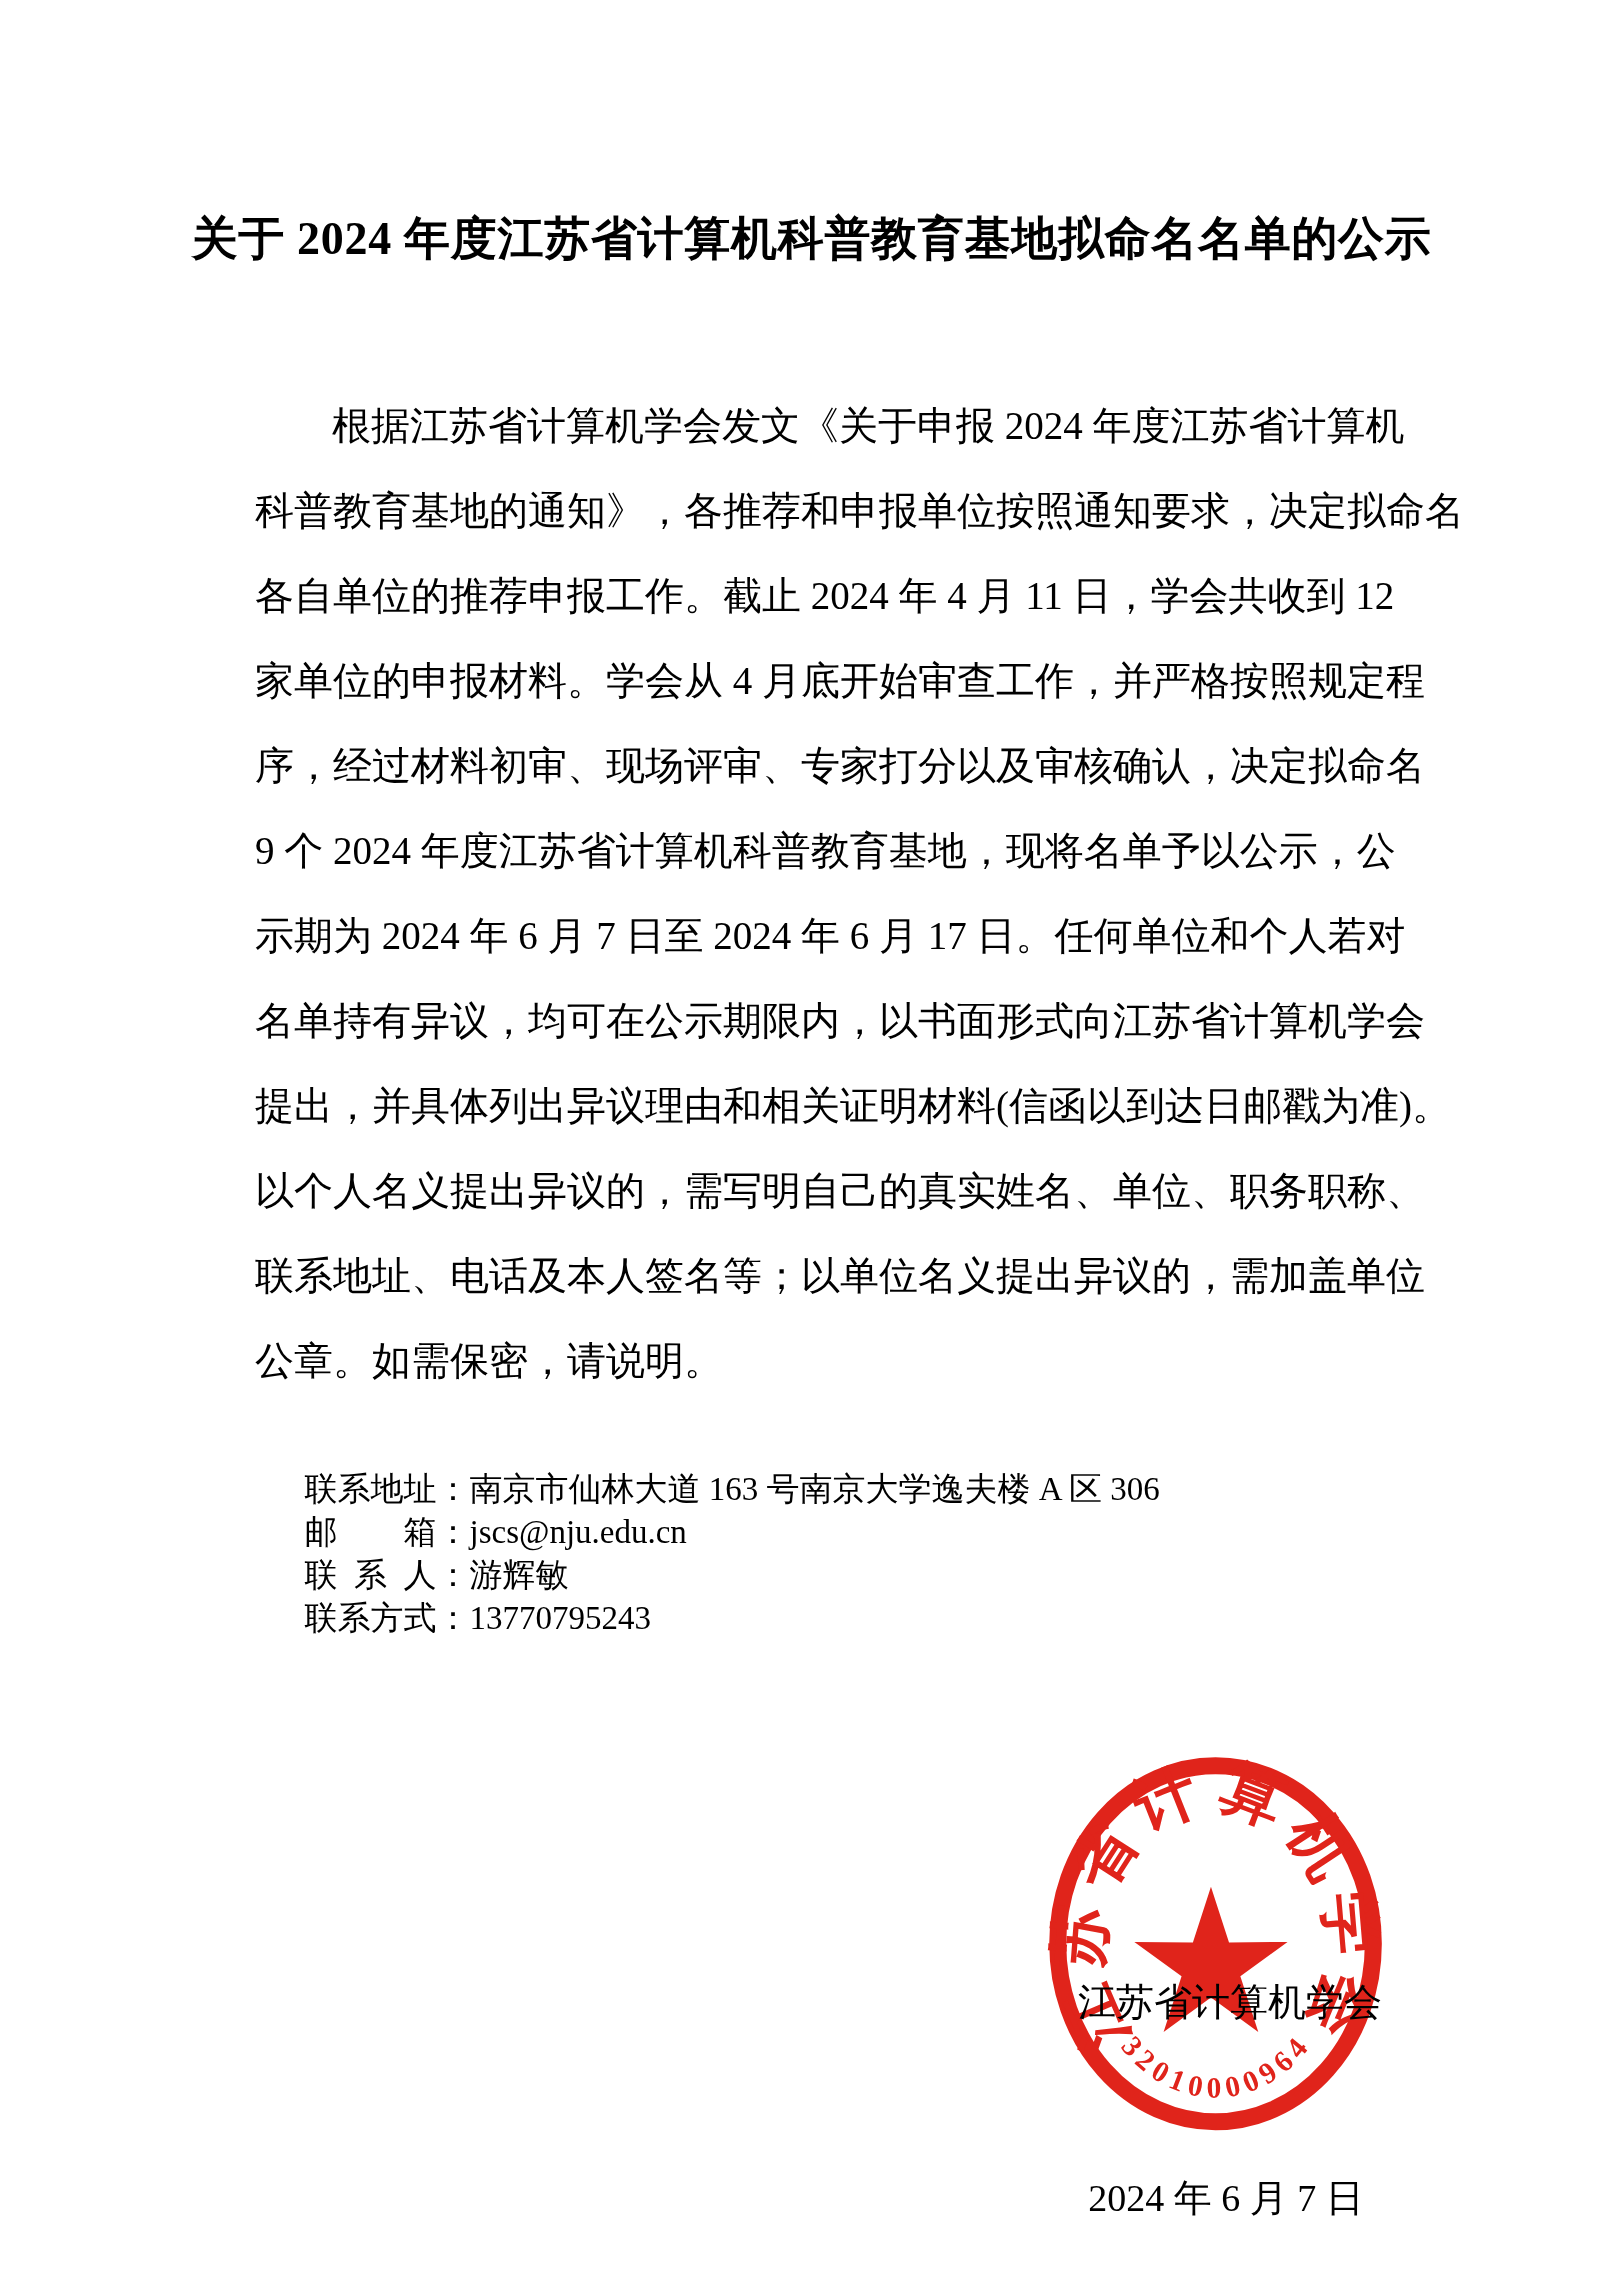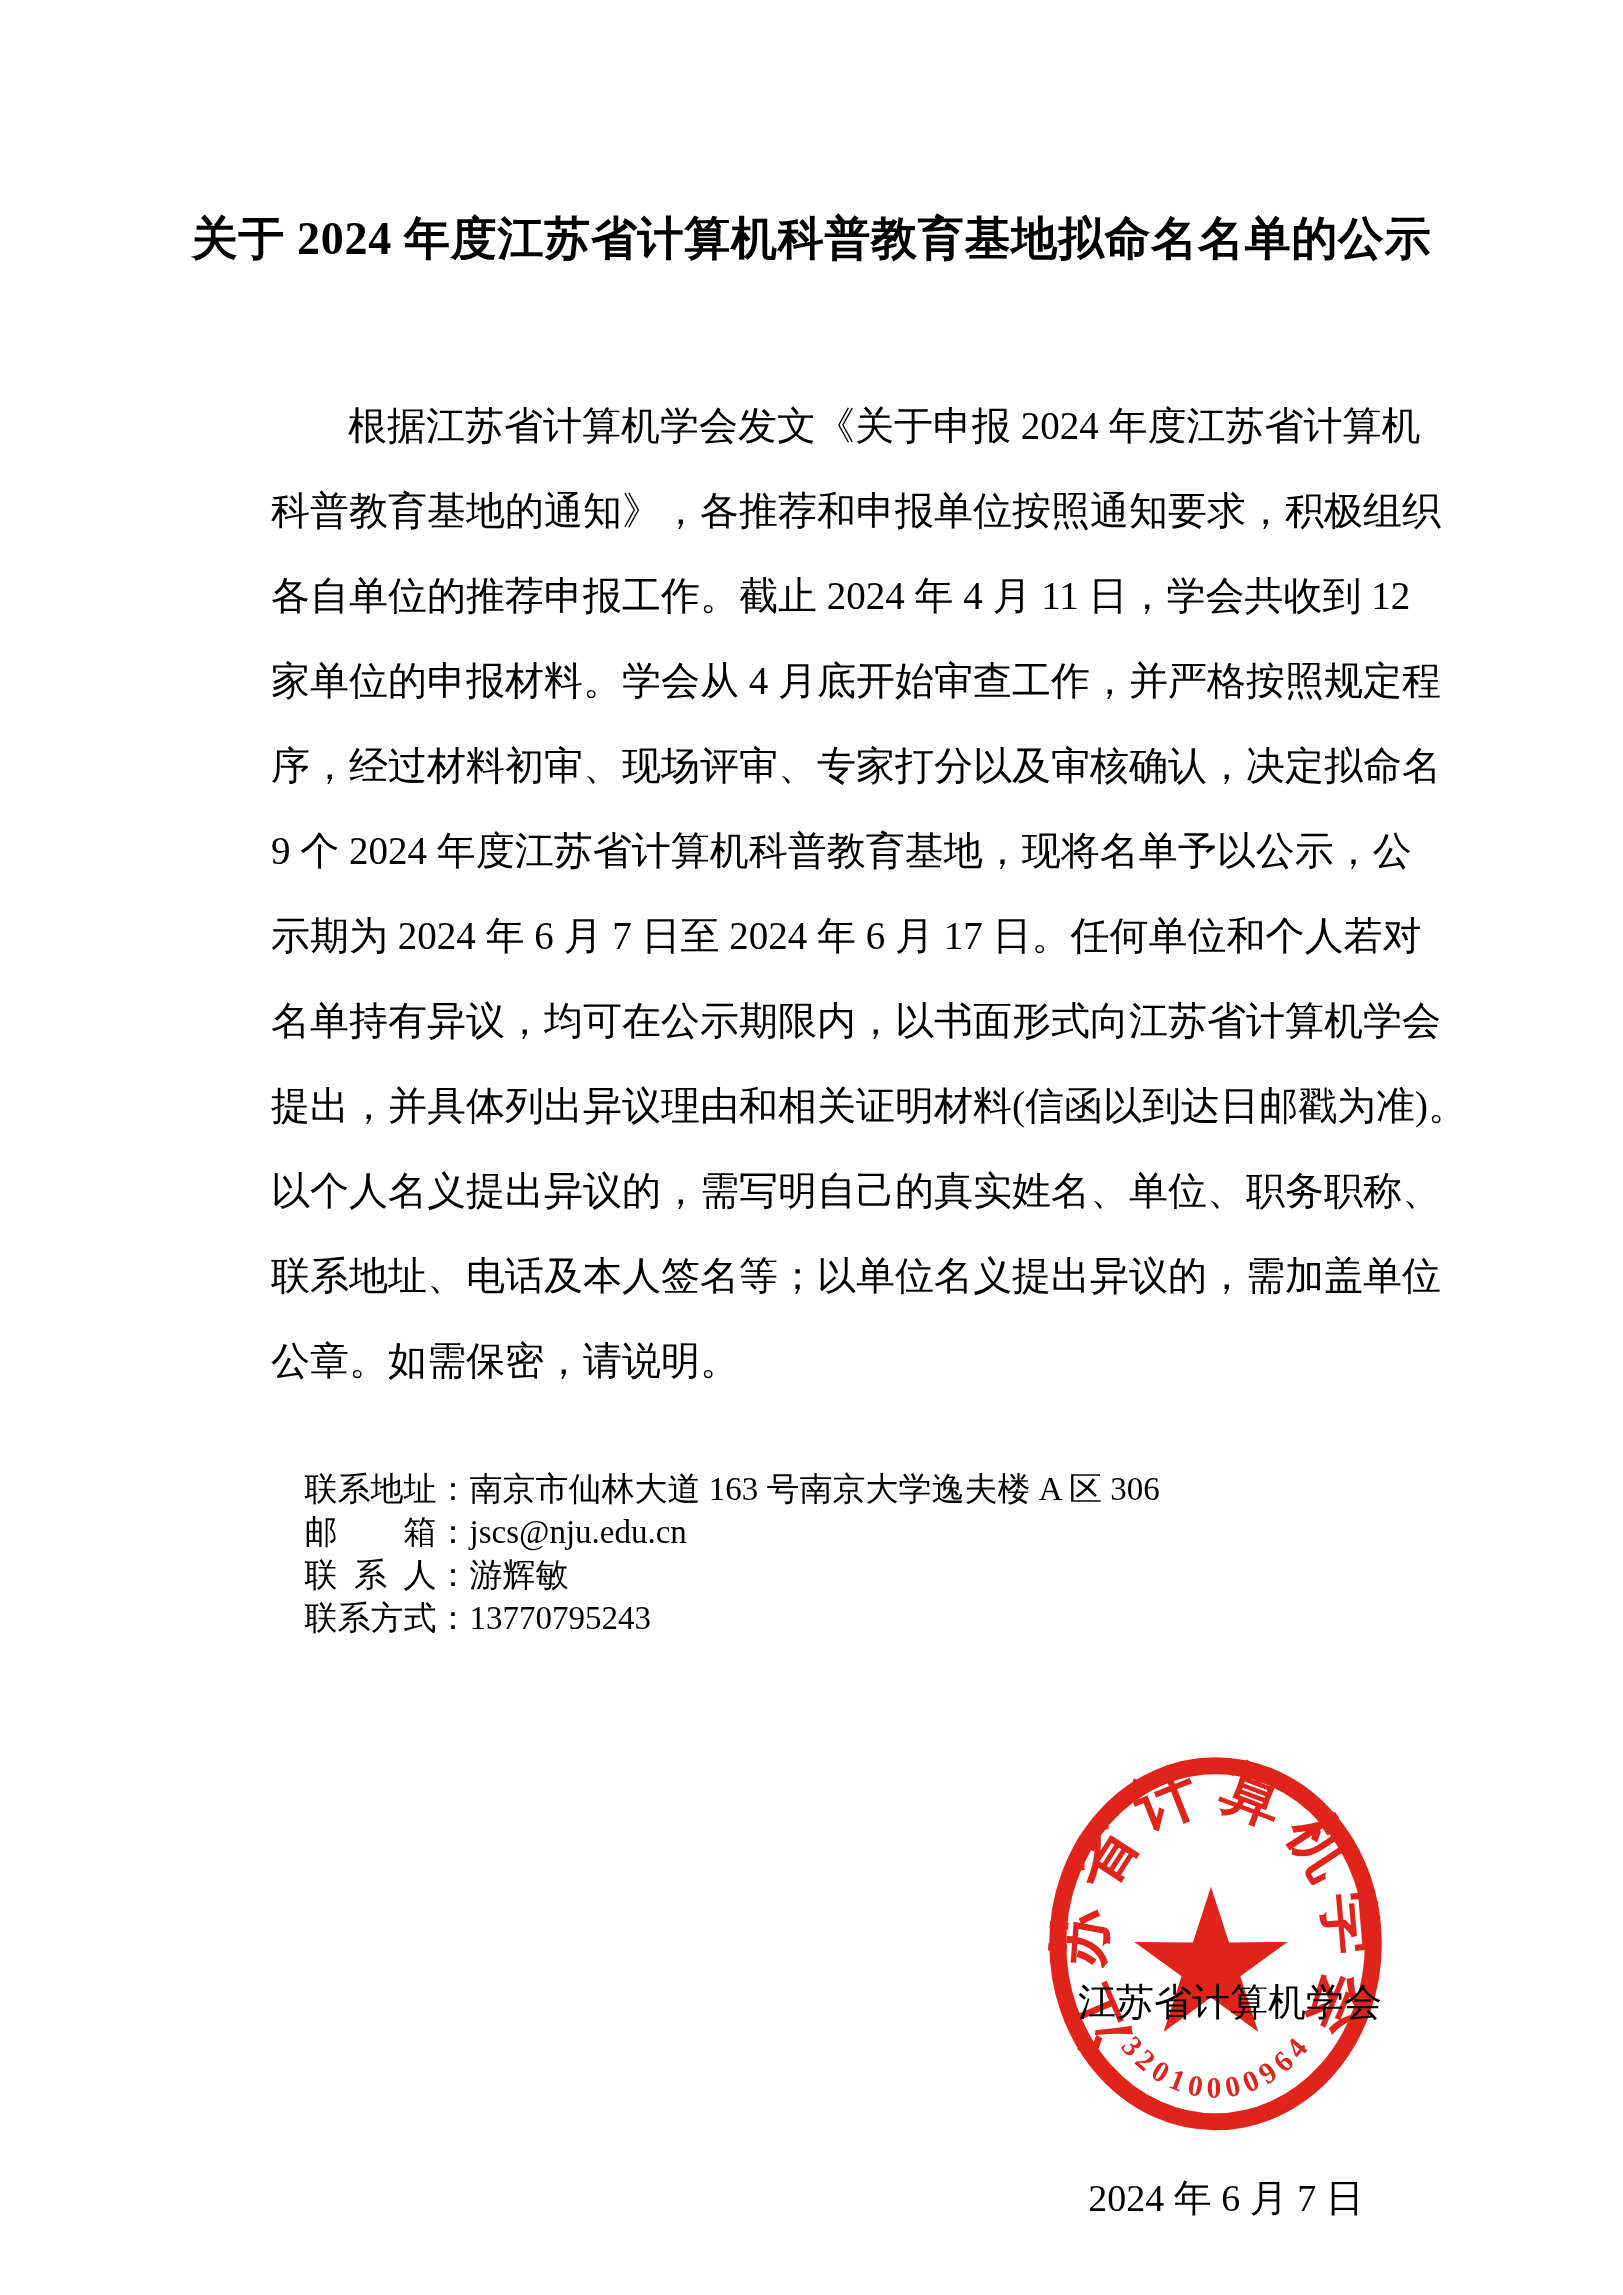--- a/index.html
+++ b/index.html
@@ -21,21 +21,20 @@
     font-size: 46px;
     font-weight: 700;
     letter-spacing: 0.7px;
     white-space: nowrap;
   }
   .body-block {
     position: absolute;
     top: 383px;
     left: 255px;
     width: 1112px;
-    margin-left: 16px;
   }
   .body-line {
     height: 85px;
     line-height: 85px;
     font-size: 39px;
     text-align: justify;
     text-align-last: justify;
     white-space: nowrap;
     overflow: visible;
   }
@@ -85,21 +84,21 @@
 </style>
 </head>
 <body>
 
 <div class="page">
 
   <div class="title">关于 2024 年度江苏省计算机科普教育基地拟命名名单的公示</div>
 
   <div class="body-block">
     <div class="body-line first">根据江苏省计算机学会发文《关于申报 2024 年度江苏省计算机</div>
-    <div class="body-line">科普教育基地的通知》，各推荐和申报单位按照通知要求，积极组织</div>
+    <div class="body-line">科普教育基地的通知》，各推荐和申报单位按照通知要求，决定拟命名</div>
     <div class="body-line">各自单位的推荐申报工作。截止 2024 年 4 月 11 日，学会共收到 12</div>
     <div class="body-line">家单位的申报材料。学会从 4 月底开始审查工作，并严格按照规定程</div>
     <div class="body-line">序，经过材料初审、现场评审、专家打分以及审核确认，决定拟命名</div>
     <div class="body-line">9 个 2024 年度江苏省计算机科普教育基地，现将名单予以公示，公</div>
     <div class="body-line">示期为 2024 年 6 月 7 日至 2024 年 6 月 17 日。任何单位和个人若对</div>
     <div class="body-line">名单持有异议，均可在公示期限内，以书面形式向江苏省计算机学会</div>
     <div class="body-line">提出，并具体列出异议理由和相关证明材料(信函以到达日邮戳为准)。</div>
     <div class="body-line">以个人名义提出异议的，需写明自己的真实姓名、单位、职务职称、</div>
     <div class="body-line">联系地址、电话及本人签名等；以单位名义提出异议的，需加盖单位</div>
     <div class="body-line last">公章。如需保密，请说明。</div>

